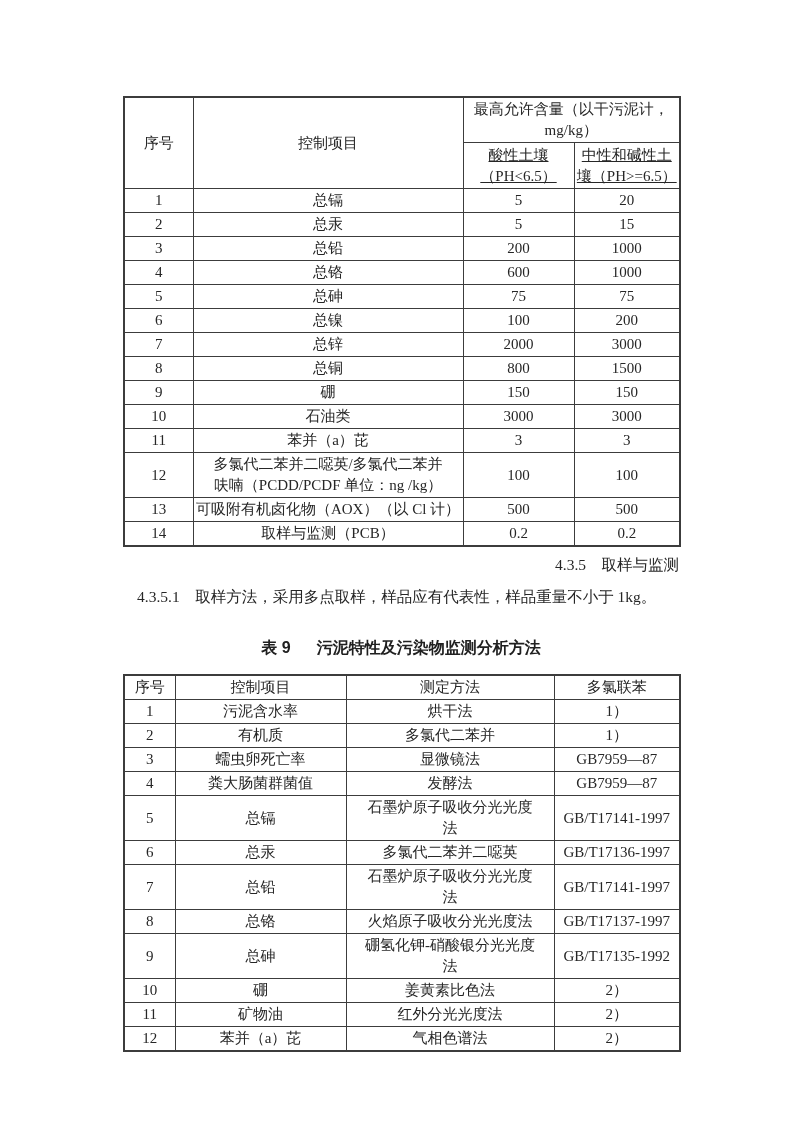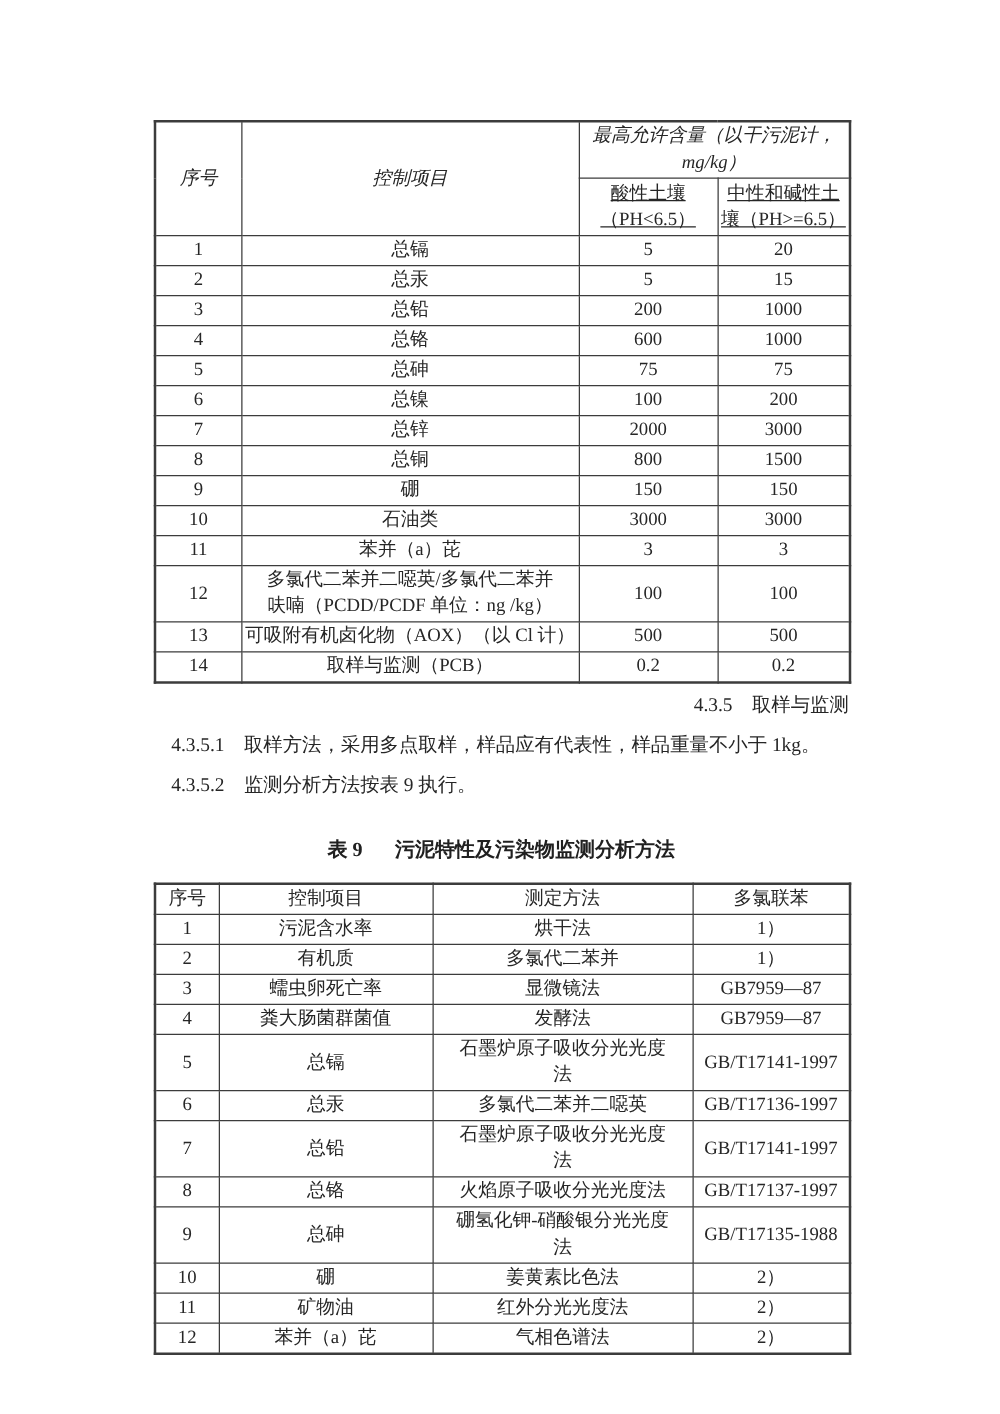--- a/index.html
+++ b/index.html
@@ -29,37 +29,37 @@
     text-align: center;
     vertical-align: middle;
     font-size: 15px;
     font-weight: normal;
     line-height: 21px;
     padding: 1px 2px;
     white-space: pre-line;
     overflow: hidden;
   }
   .t1 td, .t9 td { height: 21px; }
-  .t1 thead tr.main-hd th { height: 42px; font-style: italic; }
+  .t1 thead tr.main-hd th { height: 42px; }
   .t1 thead tr.sub-hd th { height: 43px; text-decoration: underline; }
   .t9 thead th { height: 21px; }
   .clauses { margin-top: 7px; }
   .clause {
     margin: 0;
     font-size: 15.5px;
     line-height: 22px;
     white-space: pre-line;
   }
   .clause-head { margin-left: -11px; margin-top: 4px; text-align: right; }
   .clause-sub { margin-left: 14px; margin-top: 10px; }
   .t9-caption {
     margin-top: 30px;
     margin-bottom: 15px;
     text-align: center;
-    font-family: Liberation Serif, serif;
+    font-family: Liberation Sans, sans-serif;
     font-weight: bold;
     font-size: 16px;
     color: #202020;
   }
   .cap-label { margin-right: 26px; }
 </style>
 </head>
 <body>
 
 <div class="page">
@@ -171,21 +171,20 @@
             <td>取样与监测（PCB）</td>
             <td>0.2</td>
             <td>0.2</td>
           </tr>
         </tbody>
     </table>
 
     <div class="clauses">
       <p class="clause clause-head">4.3.5　取样与监测</p>
       <p class="clause clause-sub">4.3.5.1　取样方法，采用多点取样，样品应有代表性，样品重量不小于 1kg。</p>
-      <p class="clause clause-sub">4.3.5.2　监测分析方法按表 9 执行。</p>
     </div>
 
     <div class="t9-caption">
       <span class="cap-label">表 9</span><span class="cap-text">污泥特性及污染物监测分析方法</span>
     </div>
 
     <table class="t9">
       <colgroup>
         <col style="width:51px">
         <col style="width:171px">
@@ -249,21 +248,21 @@
             <td>8</td>
             <td>总铬</td>
             <td>火焰原子吸收分光光度法</td>
             <td>GB/T17137-1997</td>
           </tr>
           <tr>
             <td>9</td>
             <td>总砷</td>
             <td>硼氢化钾-硝酸银分光光度
 法</td>
-            <td>GB/T17135-1988</td>
+            <td>GB/T17135-1992</td>
           </tr>
           <tr>
             <td>10</td>
             <td>硼</td>
             <td>姜黄素比色法</td>
             <td>2）</td>
           </tr>
           <tr>
             <td>11</td>
             <td>矿物油</td>

